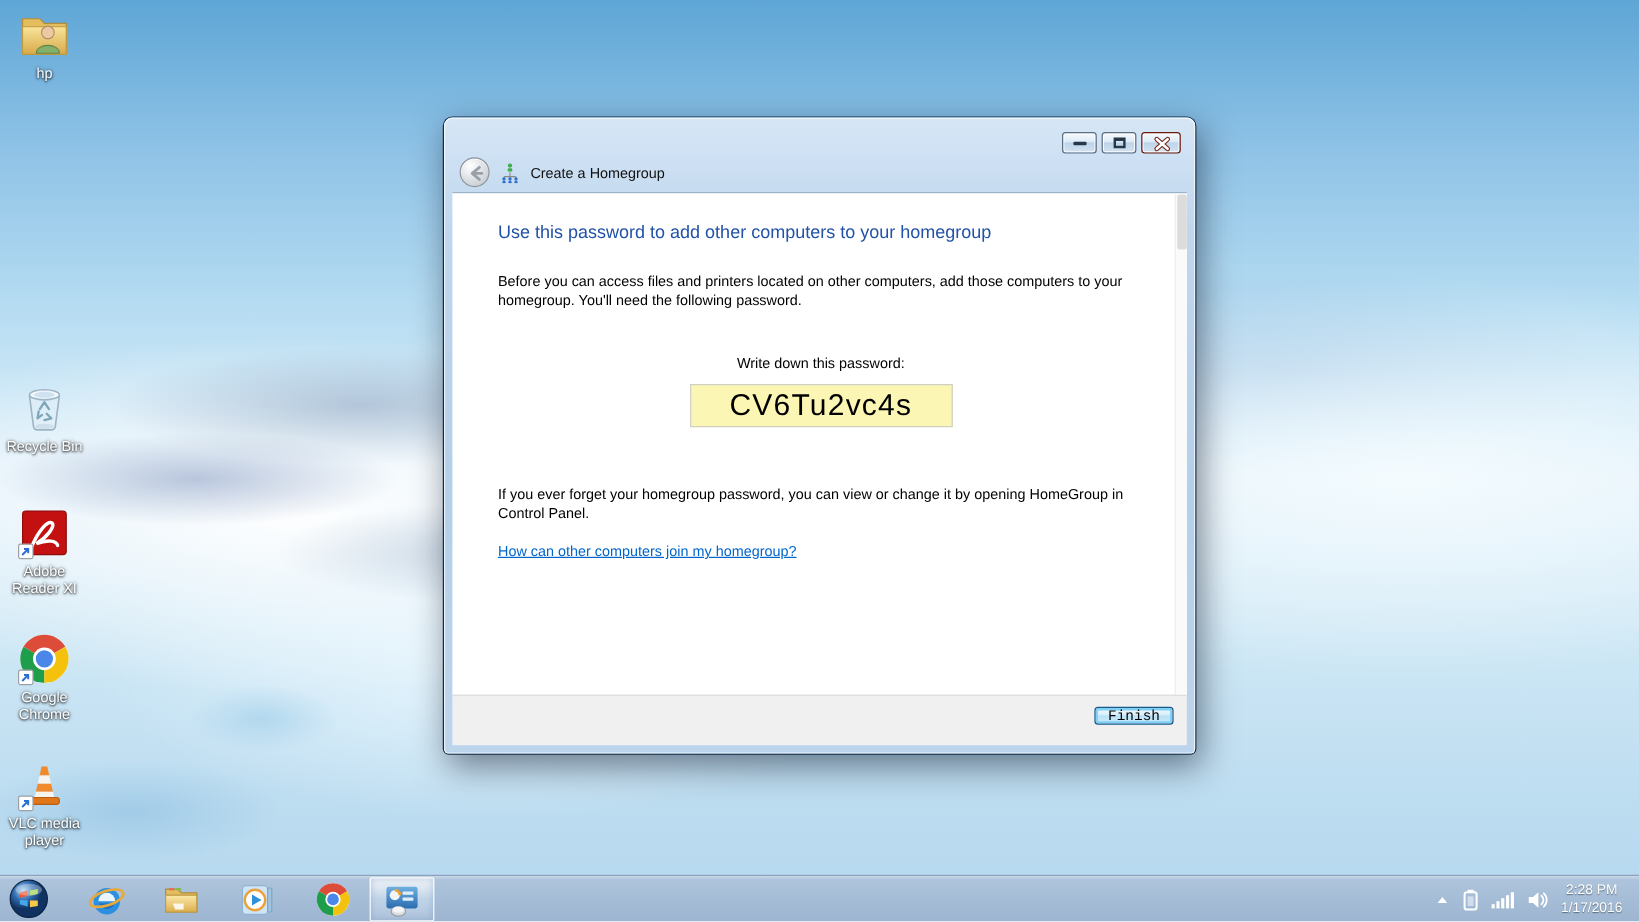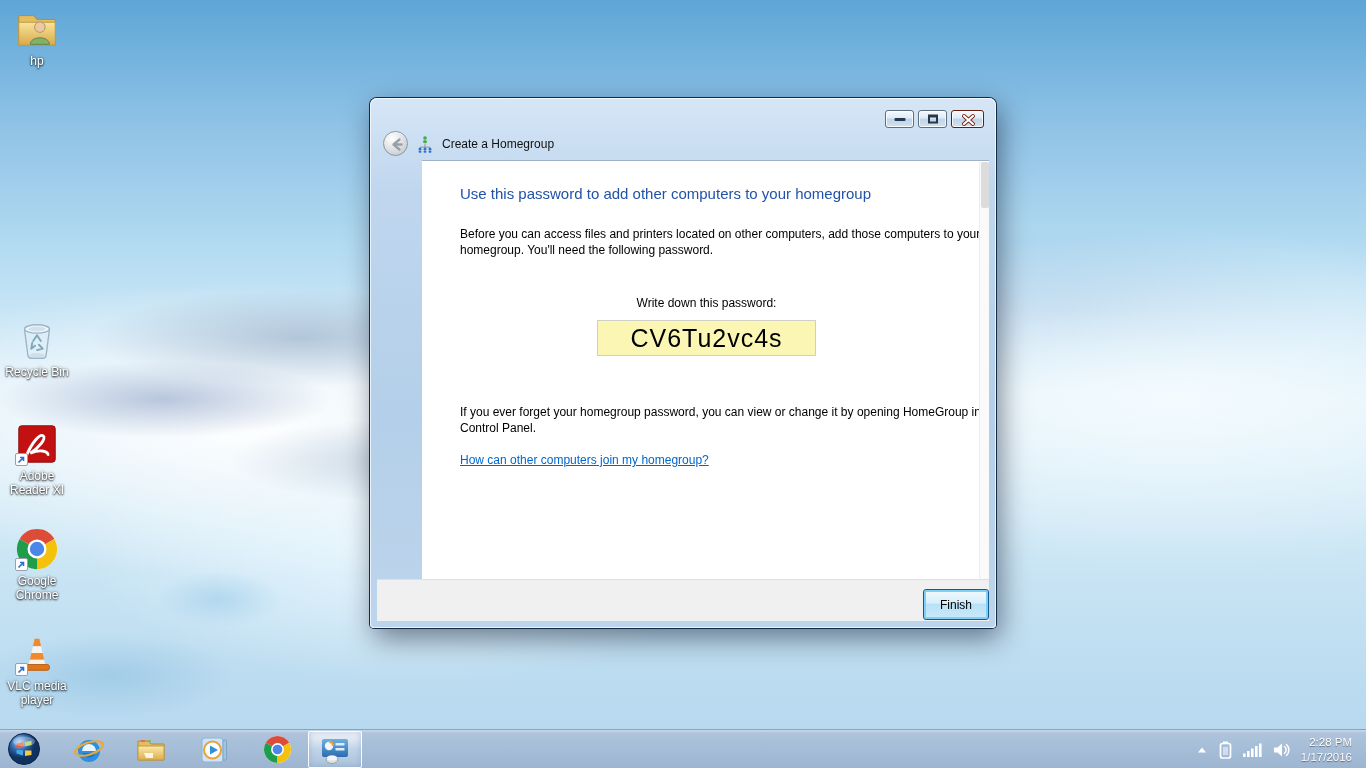--- a/index.html
+++ b/index.html
@@ -45,58 +45,58 @@
     width:11px; height:3px; background:#26384a; border-radius:1px; }
   .glyph-max { position:absolute; left:50%; top:50%; transform:translate(-50%,-50%);
     width:10px; height:9px; border:2px solid #26384a; border-top-width:3px; background:transparent; }
   .navrow { position:absolute; left:13px; top:33px; display:flex; align-items:center; gap:8px; }
   .back { width:25px; height:25px; border-radius:50%;
     background:radial-gradient(circle at 35% 28%, #ffffff, #dadee2 55%, #bcc2c8 100%);
     border:1px solid #8d969d; box-shadow:inset 0 1px 0 rgba(255,255,255,.9); cursor:pointer; }
   .wtitle { font-size:12px; color:#111; }
 
   .content { position:absolute; left:7px; right:7px; top:62px; bottom:49px; background:#fff;
-    border-top:1px solid #9db2c6; padding:24px 36px 0 38px;margin-left:45px; }
+    border-top:1px solid #9db2c6; padding:24px 36px 0 38px; }
   .vscroll { position:absolute; top:1px; right:0; width:10px; height:100%; background:#fafafa;
     border-left:1px solid #ededed; }
   .vthumb { position:absolute; top:0; left:1px; width:8px; height:46px; background:#dcdcdc; border-radius:2px; }
 
   .heading { font-size:15px; font-weight:normal; color:#2152a8; margin-bottom:24px; }
   .body-text { font-size:12px; color:#000; line-height:16px; width:534px; }
   .pw-area { text-align:center; margin-top:38px; }
   .pw-label { font-size:12px; color:#000; margin-bottom:10px; }
   .pw-box { display:inline-block; width:219px; height:36px; line-height:34px; background:#fbf6b4;
     border:1px solid #cfcfc3; font-size:25px; color:#000; letter-spacing:1px; }
   .link { font-size:12px; color:#0066cc; text-decoration:underline; cursor:pointer; }
   .print-row { text-align:center; margin-top:28px; }
   .body2 { margin-top:48px; }
   .help-row { margin-top:14px; }
 
   .footer { position:absolute; left:7px; right:7px; bottom:7px; height:42px; background:#f0f0f0;
     border-top:1px solid #dfdfdf; }
-  .finish { position:absolute; right:0; top:9px; width:66px; height:31px; font-size:12px;
-    font-family:Liberation Sans, sans-serif; color:#000; cursor:pointer;
+  .finish { position:absolute; right:11px; top:9px; width:66px; height:15px; font-size:12px;
+    font-family:Liberation Mono, monospace; color:#000; cursor:pointer;
     border:1px solid #18598a; border-radius:3px;
     background:linear-gradient(180deg,#f4fafd 0%, #d7eefb 45%, #b8e1f7 50%, #cce9f9 100%);
     box-shadow:inset 0 0 0 2px #7fd0f5; }
 
   
   .taskbar { position:absolute; left:0; bottom:0; width:1366px; height:39px; z-index:10;
     background:linear-gradient(180deg,#cbd9e8 0%, #aec4dc 8%, #a4bcd6 55%, #9db5d0 100%);
     border-top:1px solid #8aa2bc; }
   .orb { position:absolute; left:7px; top:2px; width:34px; height:34px; cursor:pointer; }
   .tb-item { position:absolute; top:0; width:54px; height:39px; display:flex; align-items:center;
     justify-content:center; cursor:pointer; }
   .tb-item.active { background:linear-gradient(180deg,rgba(255,255,255,.85), rgba(215,230,245,.55) 50%, rgba(190,210,232,.45));
     border:1px solid rgba(255,255,255,.9); box-shadow:inset 0 0 6px rgba(120,150,185,.5); border-radius:2px;
     top:1px; height:37px; }
   .tray { position:absolute; right:0; top:0; height:39px; display:flex; align-items:center; gap:9px;
     padding-right:14px; }
   .tray svg { display:block; cursor:pointer; }
-  .clock { color:#fff; font-size:11.5px; line-height:15px; text-align:right; cursor:pointer;
+  .clock { color:#fff; font-size:11.5px; line-height:15px; text-align:center; cursor:pointer;
     text-shadow:0 1px 1px rgba(0,0,0,.45); }
 </style>
 </head>
 <body>
 
 <div class="desktop">
 
   <div class="icell" style="top:6px">
     <div class="ic">
       <svg width="46" height="46" viewBox="0 0 48 48">

